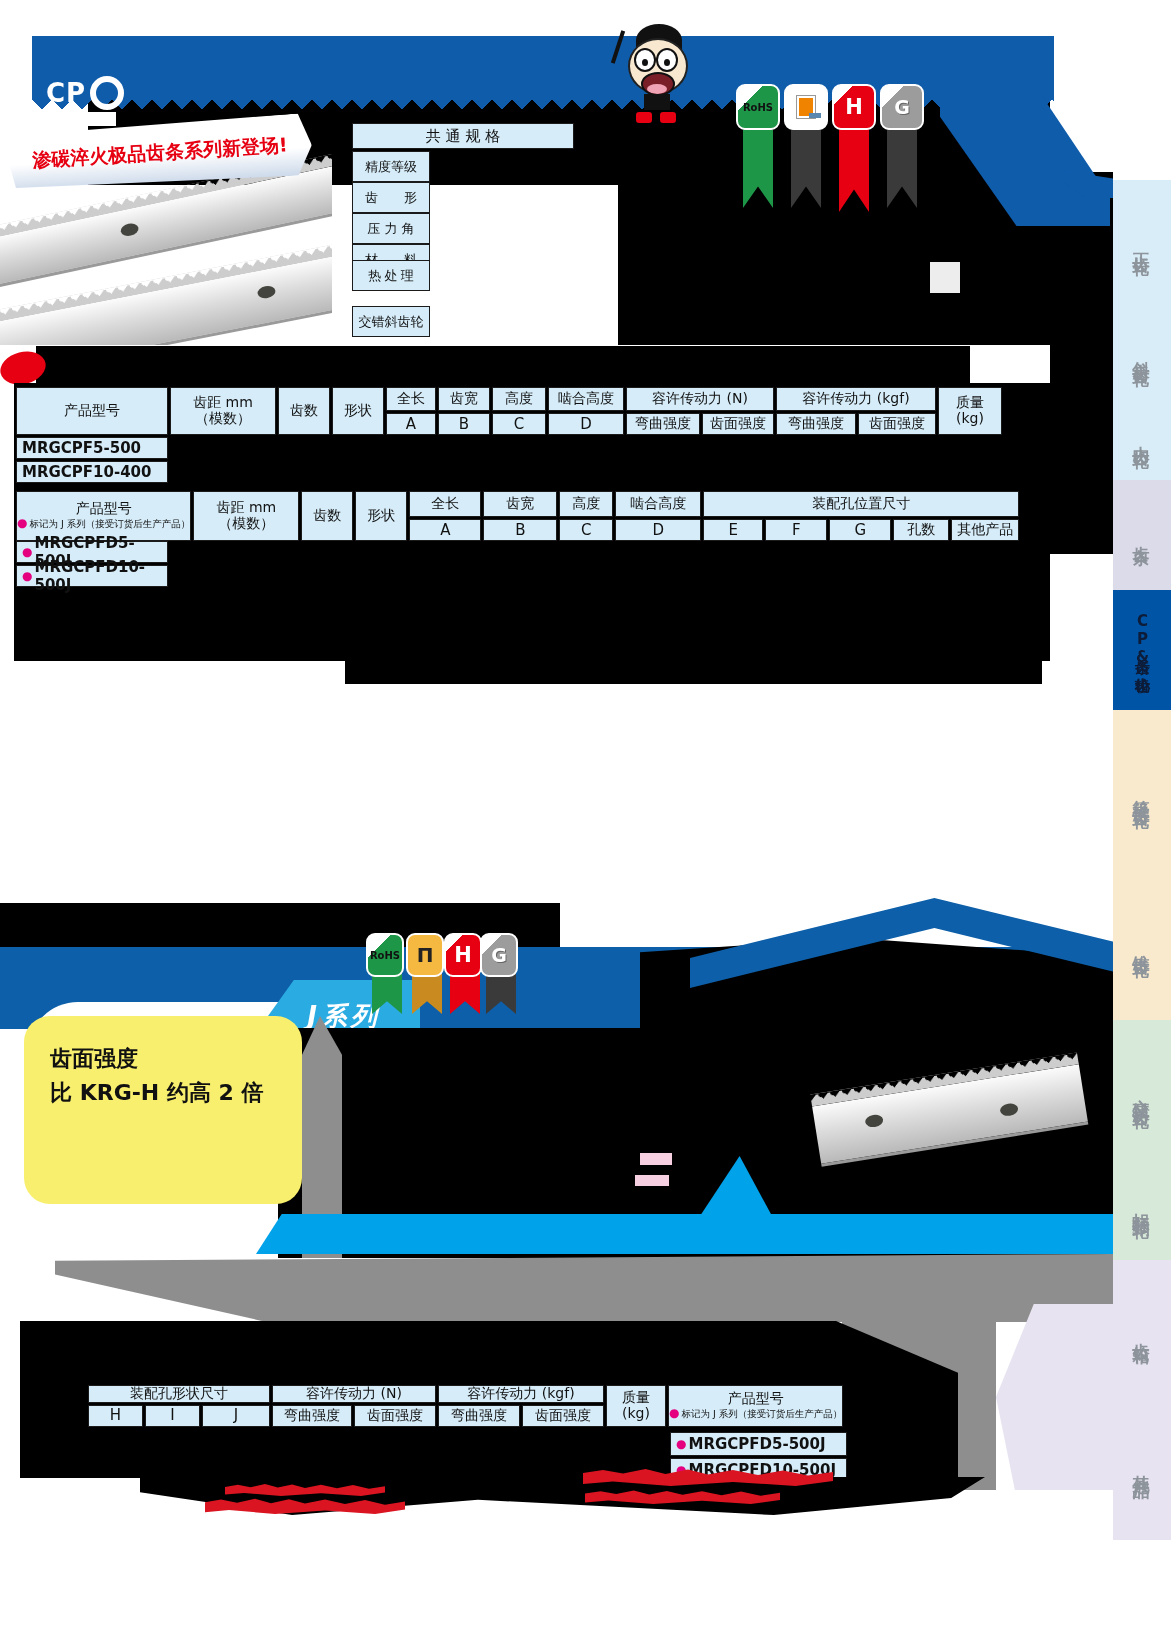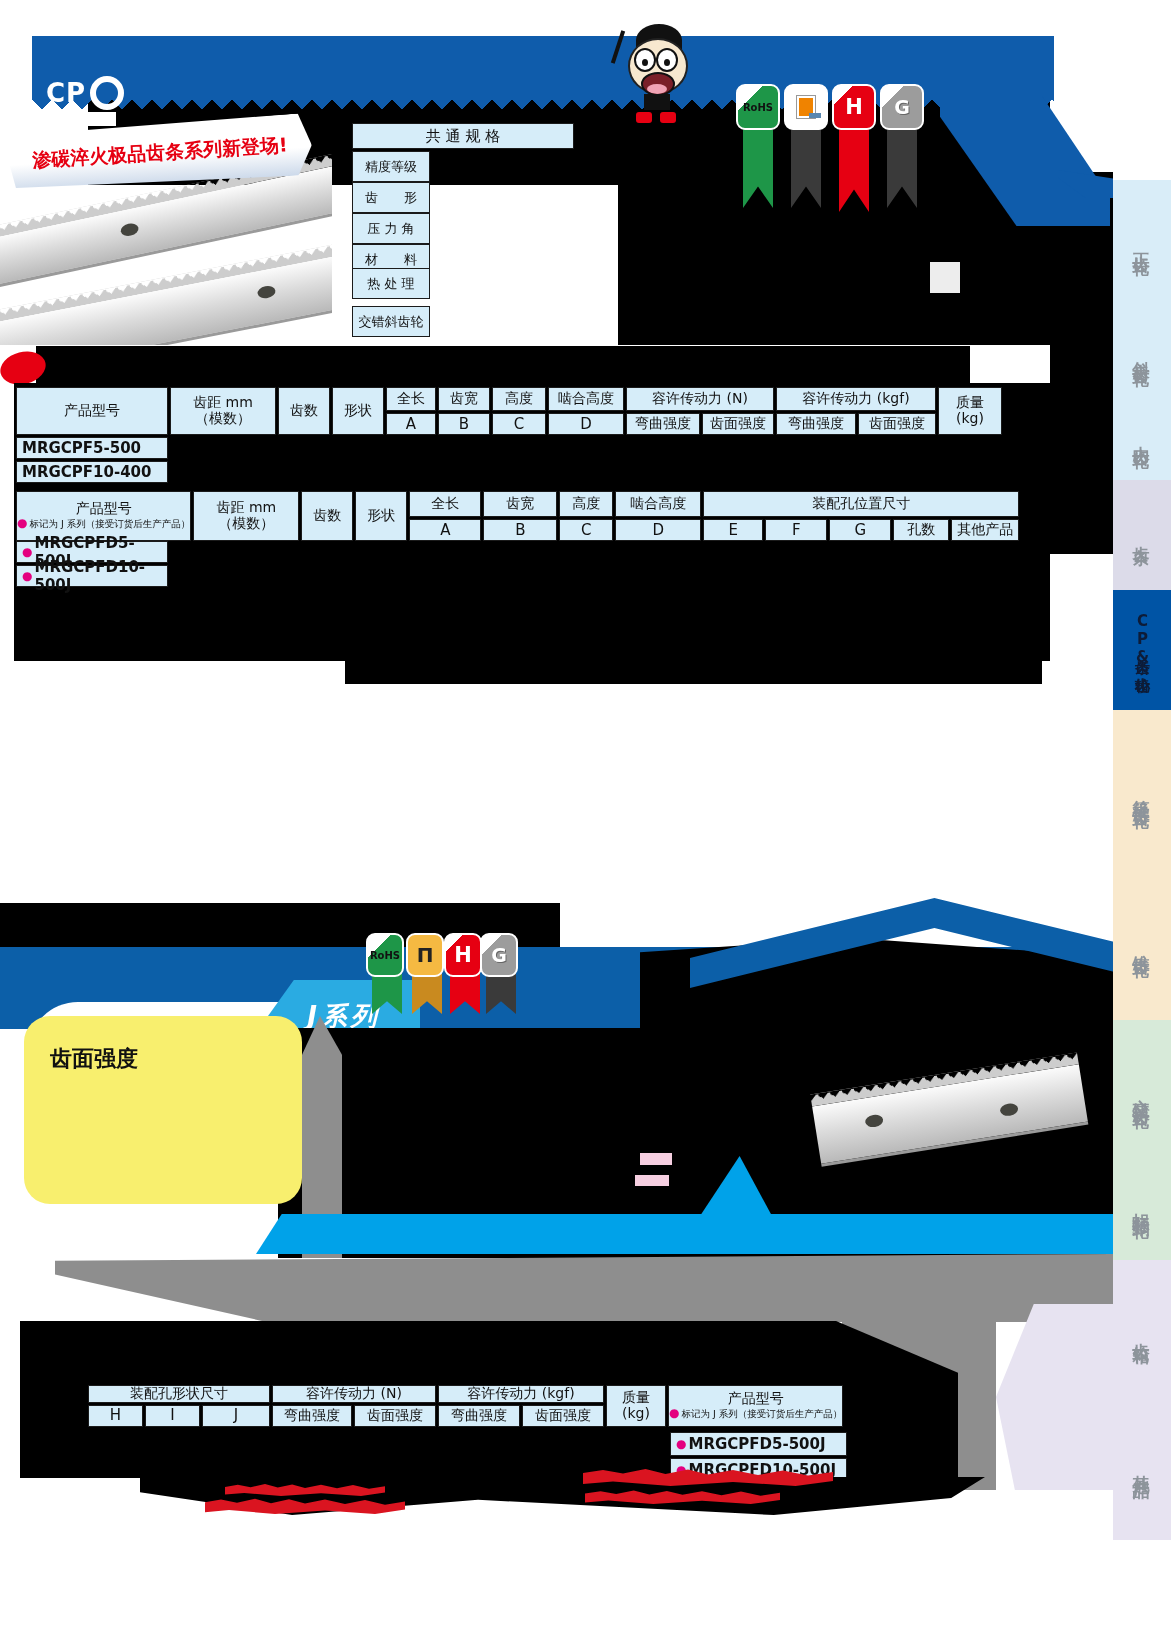--- a/index.html
+++ b/index.html
@@ -192,21 +192,21 @@
   </div>
   <div class="abs badge b-g" style="left:880px;top:84px;">
     <span>G</span>
   </div>
 
   <div class="abs cs-head">共 通 规 格</div>
   <div class="cs-row" style="top:151px;">精度等级</div>
   <div class="cs-row" style="top:182px;">齿　　形</div>
   <div class="cs-row" style="top:213px;">压 力 角</div>
   <div class="cs-row" style="top:244px;">材　　料</div>
-  <div class="cs-row" style="top:268px;">热 处 理</div>
+  <div class="cs-row" style="top:260px;font-family:Liberation Serif, serif;">热 处 理</div>
   <div class="cs-row" style="top:306px;">交错斜齿轮</div>
 
   <div class="abs photo">
     <div class="rackbar" style="left:-30px;top:60px;width:430px;transform:rotate(-12deg);">
       <div class="rteeth"></div>
         <div class="body">
           <div class="hole" style="left:150px;top:14px;"></div>
         </div>
     </div>
     <div class="rackbar" style="left:-40px;top:150px;width:430px;height:52px;transform:rotate(-11deg);">
@@ -360,20 +360,21 @@
     <span>H</span>
   </div>
   <div class="abs badge small b-g" style="left:480px;top:933px;">
     <span>G</span>
   </div>
 
   <div class="abs black blackBig2"></div>
 
   <div class="abs yellow-box">
     <div>齿面强度</div>
+    <div>比 KRG-H 约高 2 倍</div>
   </div>
   <div class="abs gray-wedge"></div>
 
   <div class="abs photo2">
     <div class="rackbar" style="left:15px;top:40px;width:270px;height:58px;transform:rotate(-9deg);">
       <div class="rteeth"></div>
       <div class="body">
           <div class="hole" style="left:50px;top:18px;"></div>
           <div class="hole" style="left:185px;top:28px;"></div>
         </div>

